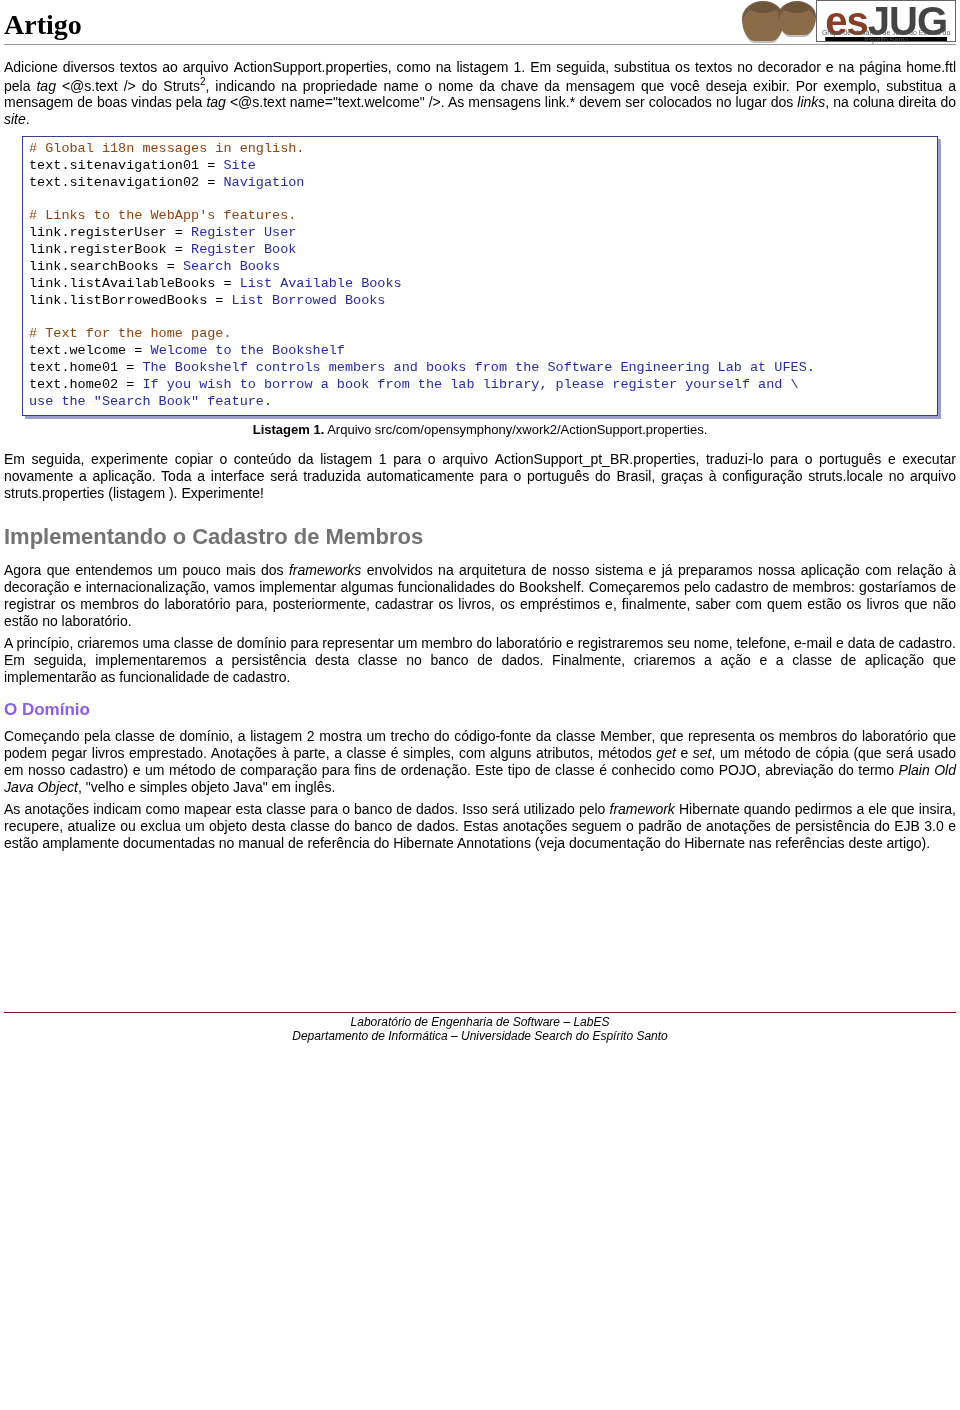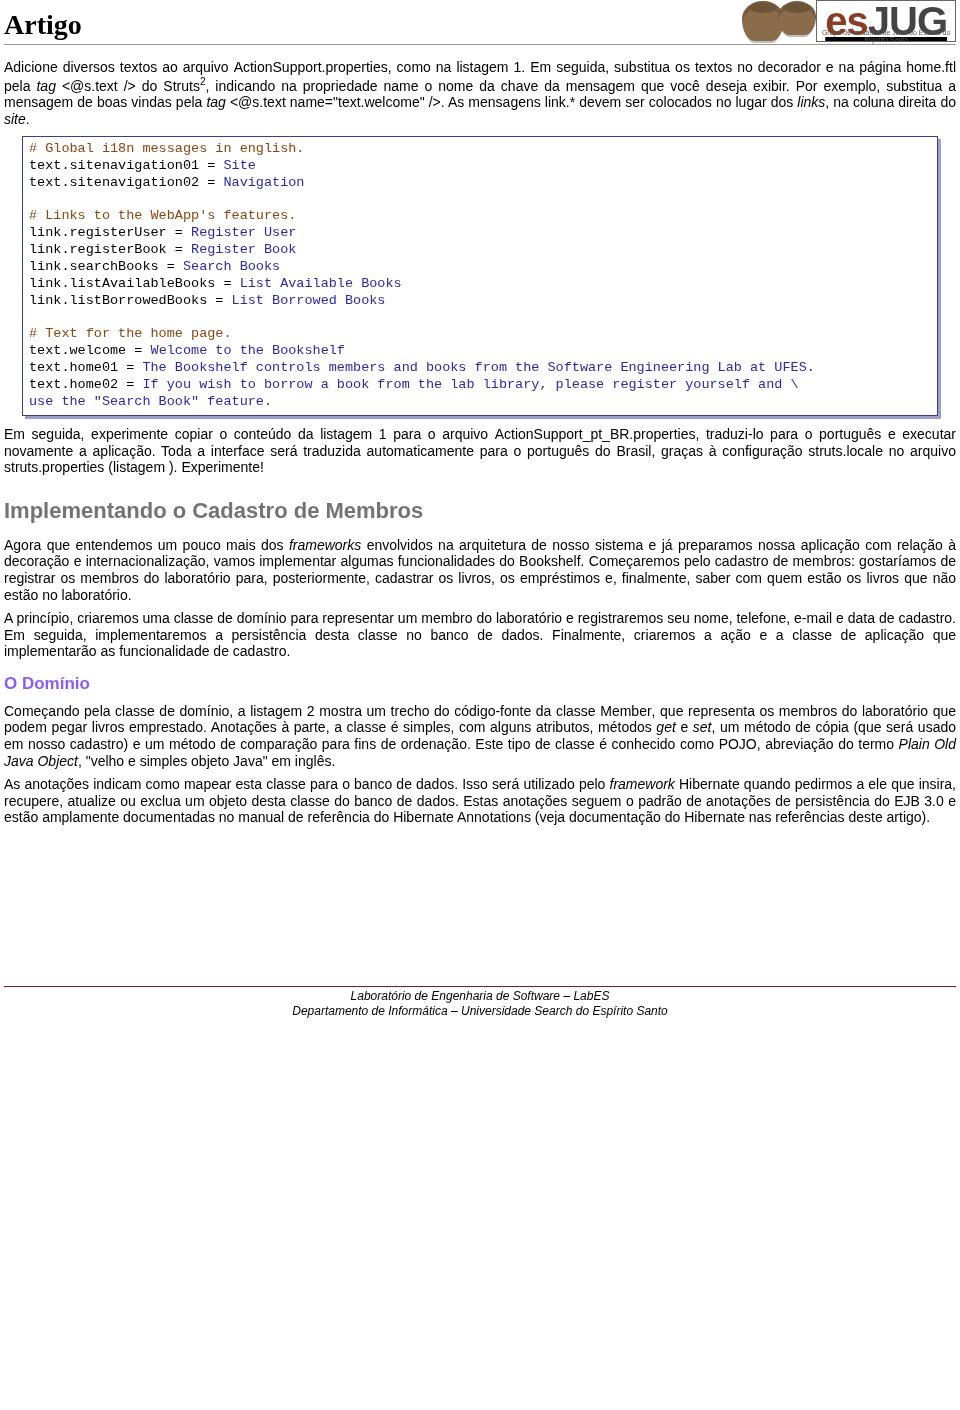--- a/index.html
+++ b/index.html
@@ -66,21 +66,21 @@
   .esjug .es{color:#8a3d24;}
   .esjug .sub{
     position:absolute;left:4px;right:4px;bottom:-2px;
     font-size:7px;font-weight:normal;color:#555;letter-spacing:0;
     text-align:center;
   }
   p { margin: 0 0 6px 0; }
   .mono { font-family: Liberation Sans, sans-serif; }
   .ital { font-style: italic; }
   .codebox {
-    margin: 8px 18px 10px 18px;
+    margin: 8px 18px 0 18px;
     border: 1px solid #3b3b8f;
     box-shadow: 3px 3px 0 #9aa0c9;
     padding: 4px 6px;
     font-family: "Courier New", monospace;
     font-size: 13.5px;
     white-space: pre;
     line-height: 1.25;
     color: #000;
   }
   .cbrown { color: #8b4513; }
@@ -151,20 +151,23 @@
 <span>link.searchBooks = </span><span class="cblue">Search Books</span>
 <span>link.listAvailableBooks = </span><span class="cblue">List Available Books</span>
 <span>link.listBorrowedBooks = </span><span class="cblue">List Borrowed Books</span>
 
 <span class="cbrown"># Text for the home page.</span>
 <span>text.welcome = </span><span class="cblue">Welcome to the Bookshelf</span>
 <span>text.home01 = </span><span class="cblue">The Bookshelf controls members and books from the Software Engineering Lab at UFES.</span>
 <span>text.home02 = </span><span class="cblue">If you wish to borrow a book from the lab library, please register yourself and \</span>
 <span class="cblue">use the "Search Book" feature.</span></div>
 
+  <div class="caption">
+    <b>Listagem 1.</b><span> Arquivo src/com/opensymphony/xwork2/ActionSupport.properties.</span>
+  </div>
 
   <p>
     <span>Em seguida, experimente copiar o conteúdo da listagem 1 para o arquivo </span><span class="mono">ActionSupport_pt_BR.properties</span><span>, traduzi-lo para o português e executar novamente a aplicação. Toda a interface será traduzida automaticamente para o português do Brasil, graças à configuração </span><span class="mono">struts.locale</span><span> no arquivo </span><span class="mono">struts.properties</span><span> (listagem ). Experimente!</span>
   </p>
 
   <h2 class="sec">Implementando o Cadastro de Membros</h2>
 
   <p>
     <span>Agora que entendemos um pouco mais dos </span><span class="ital">frameworks</span><span> envolvidos na arquitetura de nosso sistema e já preparamos nossa aplicação com relação à decoração e internacionalização, vamos implementar algumas funcionalidades do Bookshelf. Começaremos pelo cadastro de membros: gostaríamos de registrar os membros do laboratório para, posteriormente, cadastrar os livros, os empréstimos e, finalmente, saber com quem estão os livros que não estão no laboratório.</span>
   </p>

